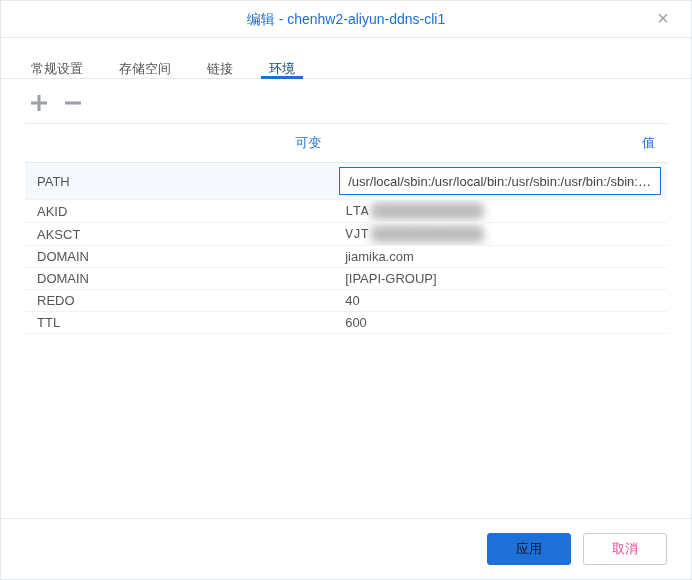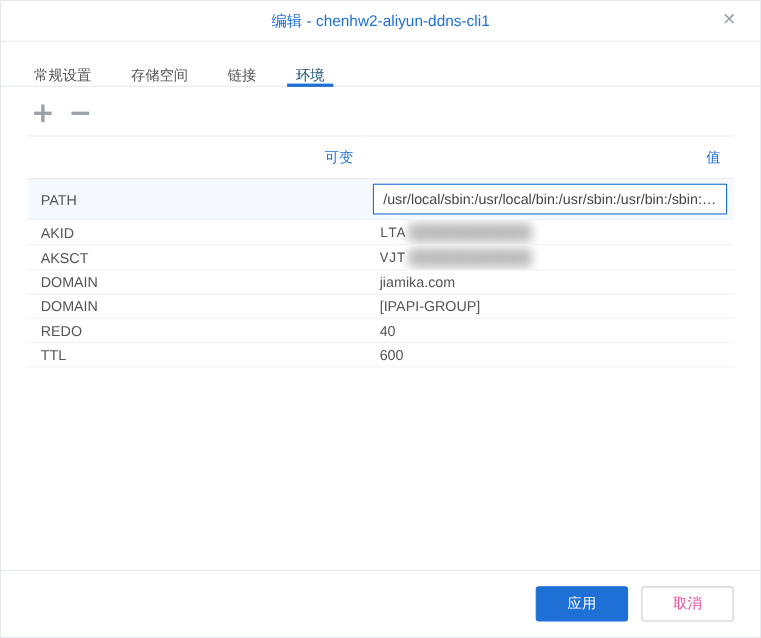--- a/index.html
+++ b/index.html
@@ -163,21 +163,21 @@
     border-radius: 3px;
     font-size: 13px;
     cursor: pointer;
     border: 1px solid #c9ced4;
     background: #fff;
     color: #ec4899;
   }
   .btn.primary {
     background: #1e6fd6;
     border-color: #1e6fd6;
-    color: #ffffff;
+    color: #0f172a;
     margin-left: 40px;
   }
 </style>
 </head>
 <body>
 
 <div class="dialog">
 
   <div class="header">
     <span>编辑 - chenhw2-aliyun-ddns-cli1</span>

